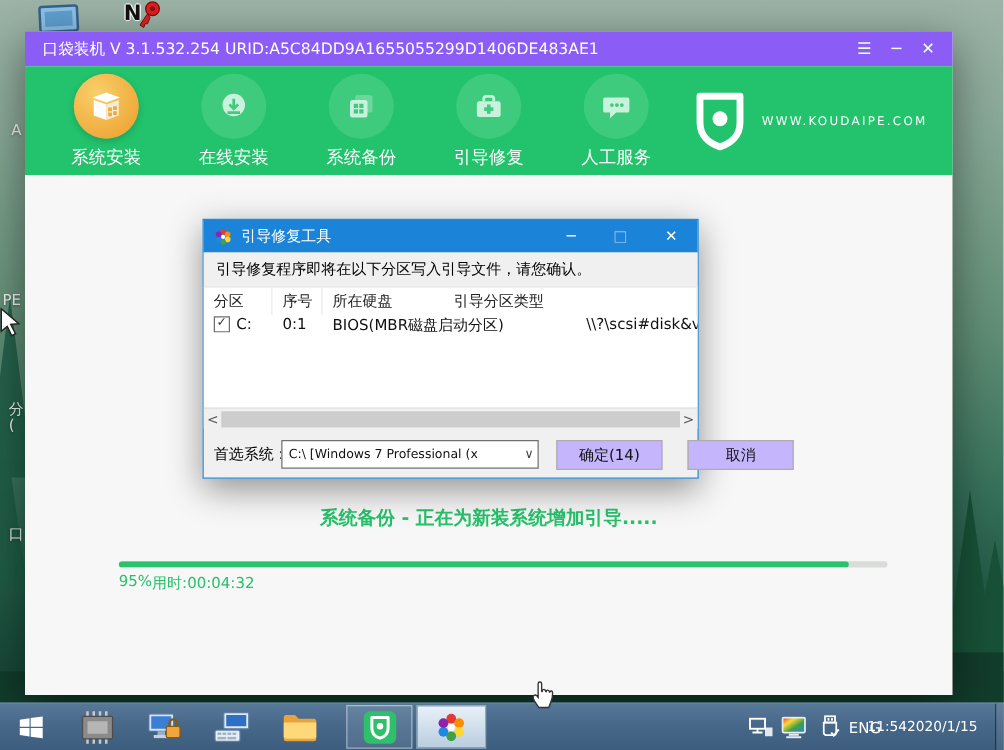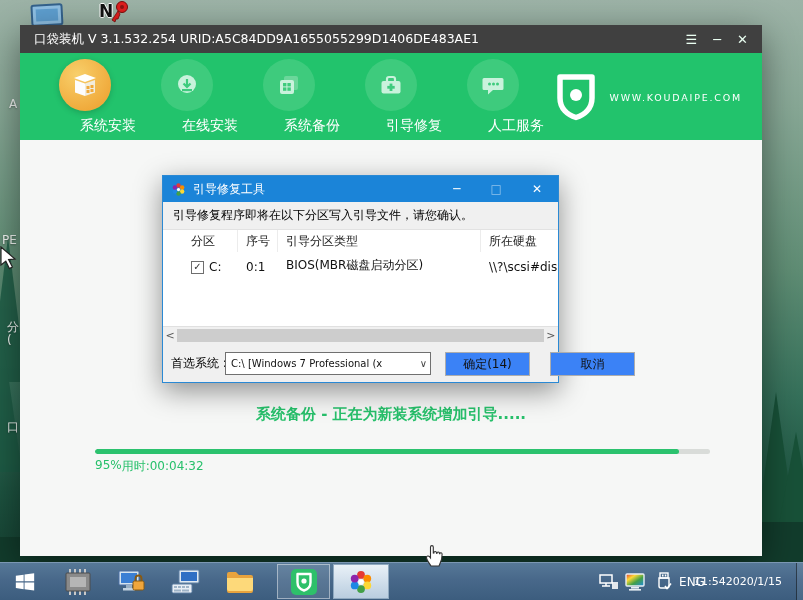--- a/index.html
+++ b/index.html
@@ -20,66 +20,66 @@
   .peek{position:absolute;color:#f2f5f3;font-size:12px;z-index:2;text-shadow:0 1px 2px rgba(0,0,0,.35);}
   .peek.p1{left:9px;top:97px;}
   .peek.p2{left:2px;top:233px;}
   .peek.p3{left:7px;top:319px;}
   .peek.p4{left:7px;top:333px;}
   .peek.p5{left:7px;top:419px;}
 
   
   .mw{position:absolute;left:20px;top:25px;width:742px;height:531px;background:#f6f7f6;z-index:5;
     box-shadow:0 10px 34px rgba(0,0,0,.45);}
-  .mw-title{height:28px;background:#404040;display:flex;align-items:center;padding:0 14px;color:#fff;font-size:12.5px;}
+  .mw-title{height:28px;background:#8b5cf6;display:flex;align-items:center;padding:0 14px;color:#fff;font-size:12.5px;}
   .mw-controls{margin-left:auto;display:flex;gap:16px;align-items:center;}
   .mw-controls span{color:#eafff2;font-size:13px;line-height:1;cursor:default;}
   .mw-nav{height:87px;background:#22c36c;display:flex;align-items:center;padding-left:14px;}
   .nav-item{width:102px;text-align:center;color:#fff;}
   .nav-circle{width:52px;height:52px;border-radius:50%;margin:0 auto 6px;background:#3ecb7d;
     display:flex;align-items:center;justify-content:center;}
   .nav-item.active .nav-circle{background:radial-gradient(circle at 35% 30%,#f8cf6a,#f0a93a 75%);
     box-shadow:0 2px 6px rgba(0,0,0,.18);}
-  .nav-label{font-size:14px;text-align:right;}
+  .nav-label{font-size:14px;}
   .mw-logo{margin-left:auto;display:flex;align-items:center;gap:10px;padding-right:20px;color:#fff;}
   .logo-name{font-size:27px;font-weight:bold;letter-spacing:3px;line-height:1.05;}
   .logo-site{font-size:9.5px;letter-spacing:1.8px;margin-top:2px;}
   .mw-body{position:relative;height:416px;}
   .status-line{position:absolute;left:0;right:0;top:265px;text-align:center;
     color:#27c06b;font-size:15px;font-weight:bold;}
   .progress-track{position:absolute;left:75px;right:52px;top:309px;height:5px;background:#d9dcd9;border-radius:3px;overflow:hidden;}
   .progress-fill{height:100%;background:#2bc26e;border-radius:3px;width:0;}
   .progress-labels{position:absolute;left:75px;right:52px;top:318px;display:flex;justify-content:flex-start;
     color:#27c06b;font-size:12px;}
 
   
   .dlg{position:absolute;left:162px;top:175px;width:397px;height:208px;background:#f0f0f0;z-index:20;
     border:1px solid #2a89d4;box-shadow:0 8px 26px rgba(0,0,0,.42);font-size:12px;color:#111;}
   .dlg-title{height:26px;background:#1b84d8;display:flex;align-items:center;gap:7px;padding:0 8px;color:#fff;}
   .dlg-title-text{font-size:12px;}
   .dlg-controls{margin-left:auto;display:flex;align-items:center;gap:30px;padding-right:8px;}
   .dlg-controls .dim{color:rgba(255,255,255,.5);}
   .dlg-msg{height:27px;line-height:27px;padding:0 10px;color:#000;background:#f0f0f0;}
   .dlg-table{height:97px;background:#fff;border-top:1px solid #e2e2e2;}
-  .t-row{display:flex;height:22px;align-items:flex-end;padding-left:20px;}
+  .t-row{display:flex;height:22px;align-items:flex-start;}
   .t-head .cell{color:#222;border-right:1px solid #ececec;height:100%;display:flex;align-items:center;}
   .cell{padding-left:8px;white-space:nowrap;overflow:hidden;}
   .c1{width:55px;}.c2{width:40px;}.c3{width:203px;}.c4{flex:1;border-right:none!important;}
   .cb{width:13px;height:13px;background:#fff;border:1px solid #6e6e6e;margin-right:5px;flex:0 0 13px;
     display:flex;align-items:center;justify-content:center;font-size:10px;color:#333;line-height:1;}
   .hscroll{height:17px;background:#f0f0f0;border-top:1px solid #e0e0e0;display:flex;align-items:center;}
   .harrow{width:16px;text-align:center;color:#555;font-size:11px;line-height:15px;cursor:default;}
   .hthumb{height:13px;width:406px;background:#cdcdcd;}
   .dlg-foot{position:relative;height:41px;}
   .foot-label{position:absolute;left:8px;top:0;height:41px;line-height:41px;color:#000;}
   .combo{position:absolute;left:62px;top:9px;width:206px;height:23px;background:#fff;border:1px solid #707070;
     display:flex;align-items:center;padding:0 3px 0 5px;}
   .combo-text{flex:1;white-space:nowrap;overflow:hidden;font-size:10px;}
   .combo-arrow{color:#444;font-size:10px;padding-left:2px;}
-  .btn{position:absolute;top:9px;width:85px;height:24px;background:#3b82f6;border:1px solid #adadad;
+  .btn{position:absolute;top:9px;width:85px;height:24px;background:#c4b5fd;border:1px solid #adadad;
     font-size:12px;display:flex;align-items:center;justify-content:center;cursor:default;}
   .btn-ok{left:282px;}
   .btn-cancel{left:387px;}
 
   
   .taskbar{position:absolute;left:0;bottom:0;width:803px;height:38px;z-index:30;
     background:linear-gradient(180deg,#567897 0%,#48688a 45%,#3c5d7e 100%);border-top:1px solid #7b97b2;}
   .tb-item{position:absolute;top:0;height:37px;display:flex;align-items:center;justify-content:center;}
   .tb-start{left:0;width:50px;}
   .tb-chip{left:52px;width:52px;}
@@ -259,22 +259,22 @@
         <span>✕</span>
       </span>
     </div>
 
     <div class="dlg-msg">引导修复程序即将在以下分区写入引导文件，请您确认。</div>
 
     <div class="dlg-table">
       <div class="t-row t-head">
         <div class="cell c1">分区</div>
         <div class="cell c2">序号</div>
+        <div class="cell c4">所在硬盘</div>
         <div class="cell c3">引导分区类型</div>
-        <div class="cell c4">所在硬盘</div>
       </div>
       <div class="t-row">
         <div class="cell c1" style="display:flex;align-items:center;">
           <span class="cb">✓</span>
           <span>C:</span>
         </div>
         <div class="cell c2">0:1</div>
         <div class="cell c3">BIOS(MBR磁盘启动分区)</div>
         <div class="cell c4">\\?\scsi#disk&amp;ven_vmware_&amp;</div>
       </div>

